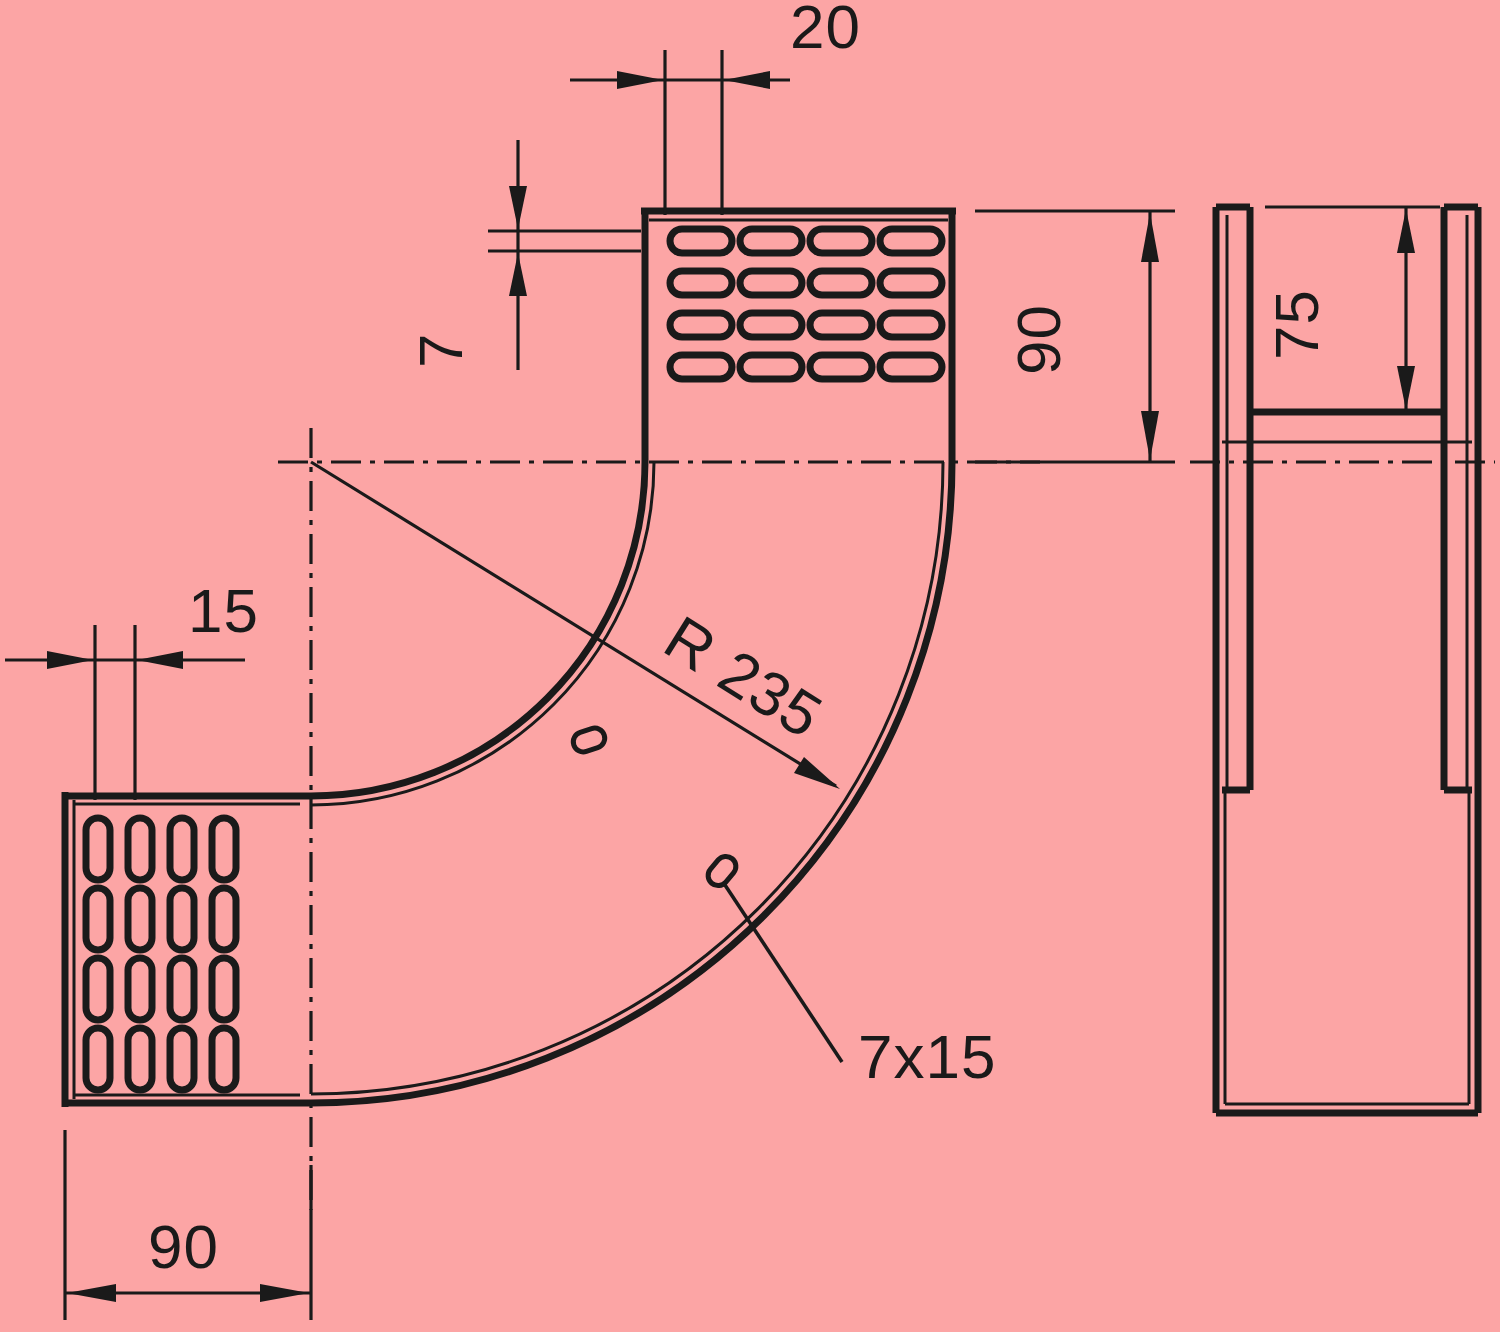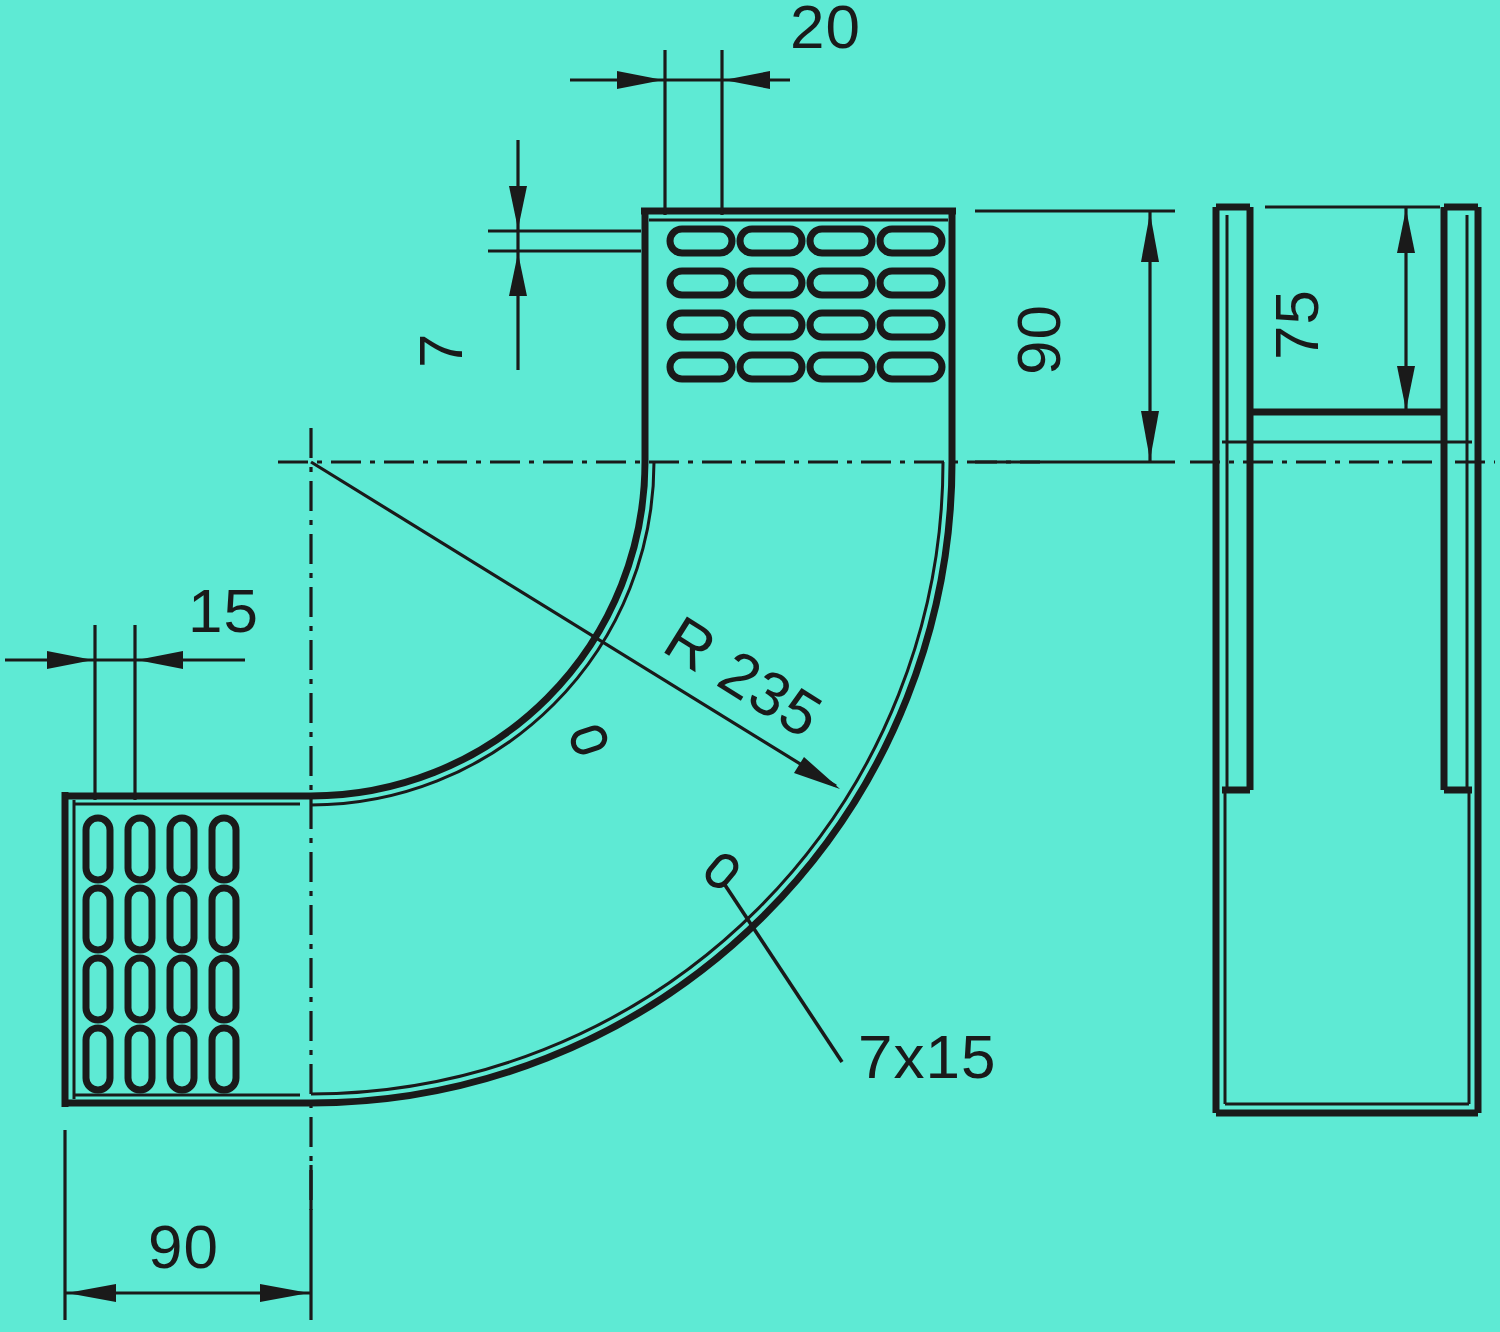--- a/index.html
+++ b/index.html
@@ -7,21 +7,21 @@
     padding: 0;
     background: #ffffff;
   }
   body {
     font-family: "Liberation Sans", sans-serif;
   }
   #drawing-root {
     position: relative;
     width: 1500px;
     height: 1332px;
-    background: #5eead4;
+    background: #fca5a5;
     overflow: hidden;
   }
   svg#tech-drawing {
     display: block;
     width: 1500px;
     height: 1332px;
   }
   .outline {
     fill: none;
     stroke: #1a1a1a;

